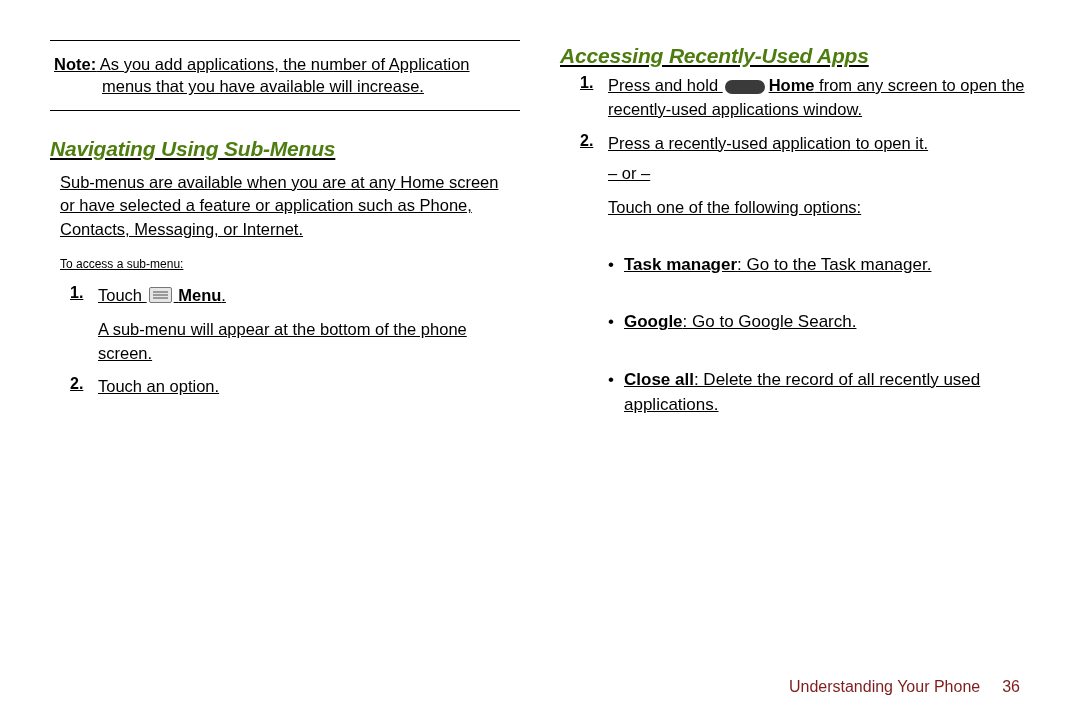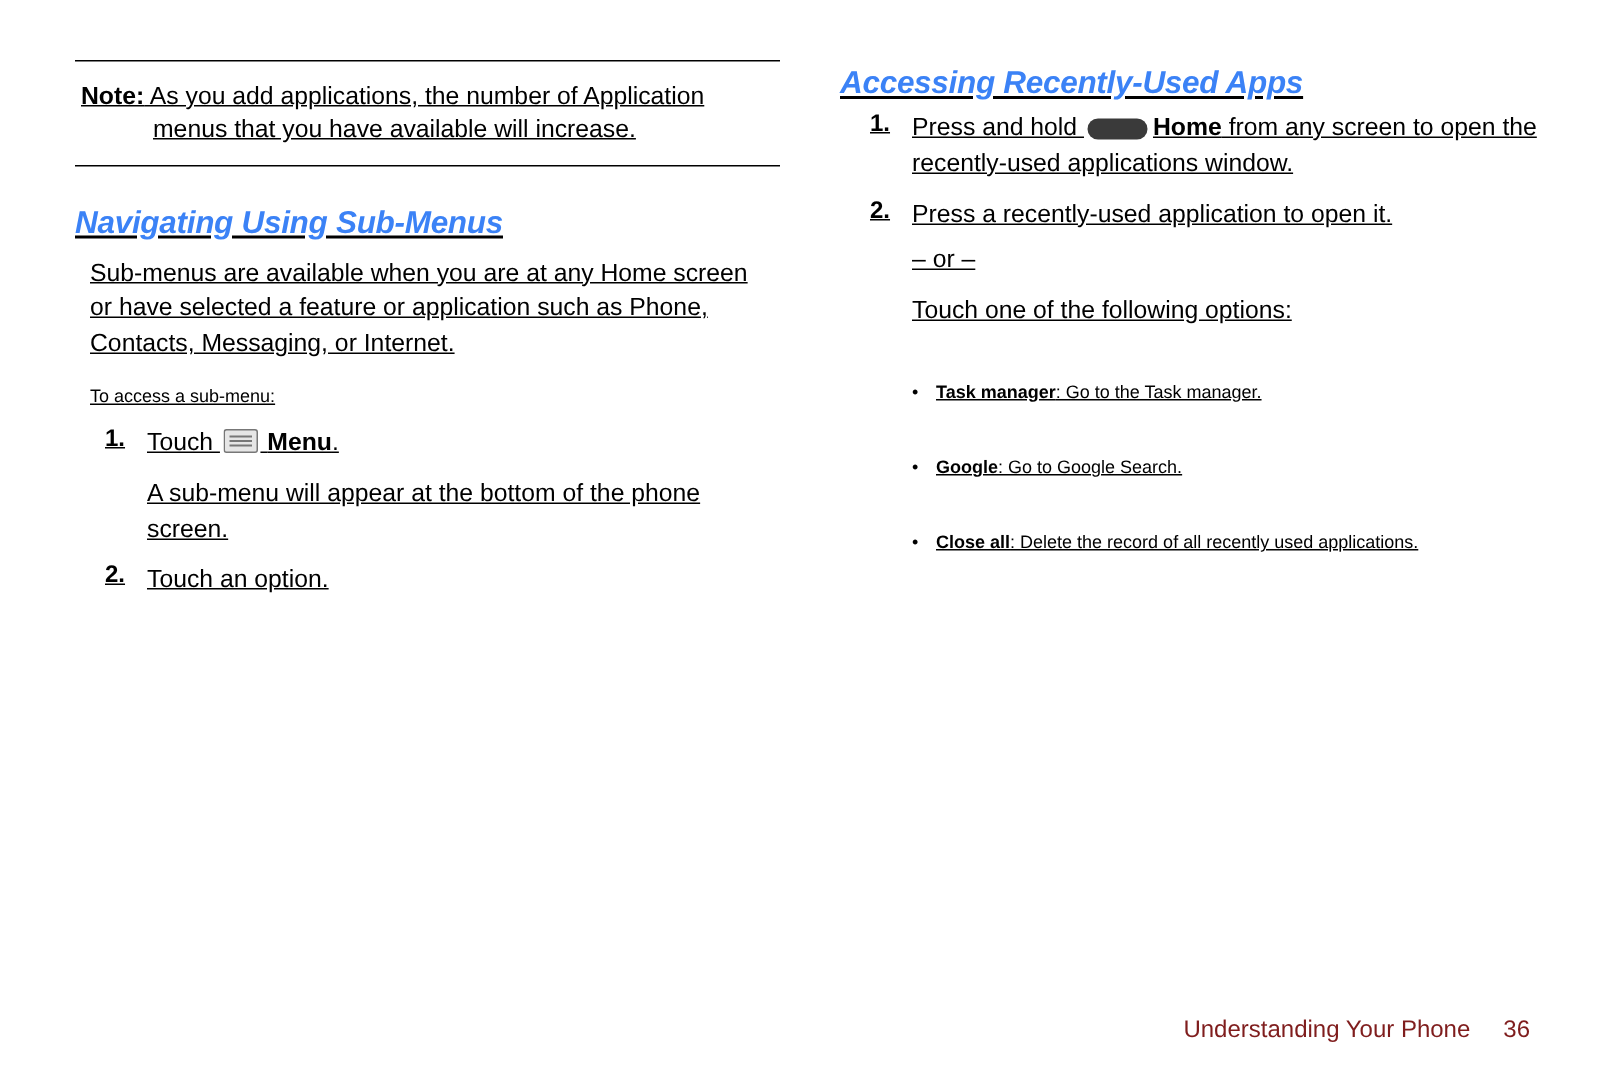--- a/index.html
+++ b/index.html
@@ -39,21 +39,21 @@
     font-weight: bold;
   }
   .note-body {
     padding-left: 48px;
     display: block;
   }
   .note-firstline {
     display: inline;
   }
   .section-heading {
-    color: #3b82f6;
+    color: #4d7c0f;
     font-weight: 700;
     font-style: italic;
     font-size: 21px;
     letter-spacing: -0.2px;
     margin: 4px 0 6px 0;
   }
   .body-text {
     font-size: 16.5px;
     line-height: 1.45;
     margin: 4px 16px 14px 0;
@@ -92,21 +92,21 @@
   }
   .bullets {
     list-style: none;
     padding: 0;
     margin: 6px 0 0 0;
   }
   .bullets li {
     position: relative;
     padding-left: 16px;
     margin-bottom: 8px;
-    font-size: 12px;
+    font-size: 17px;
     line-height: 1.45;
     margin-top: 33px;
   }
   .bullets li::before {
     content: "•";
     position: absolute;
     left: 0;
     top: 0;
   }
   .b { font-weight: bold; }

